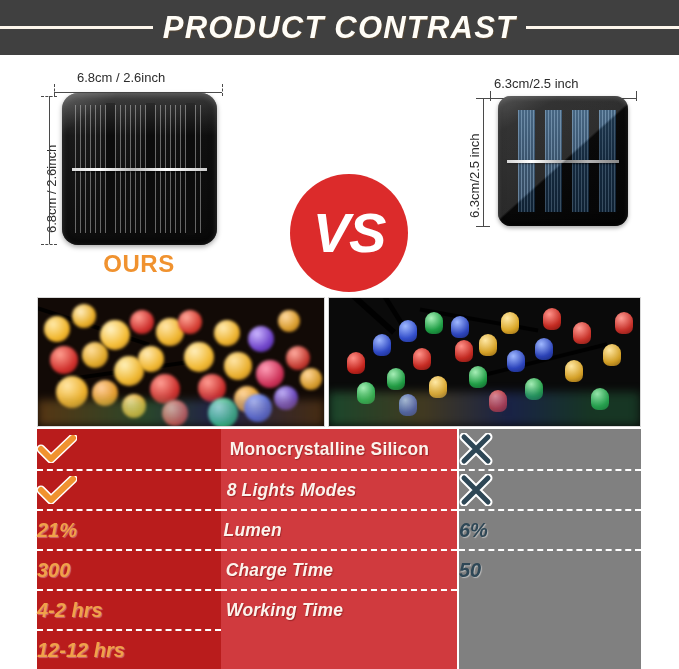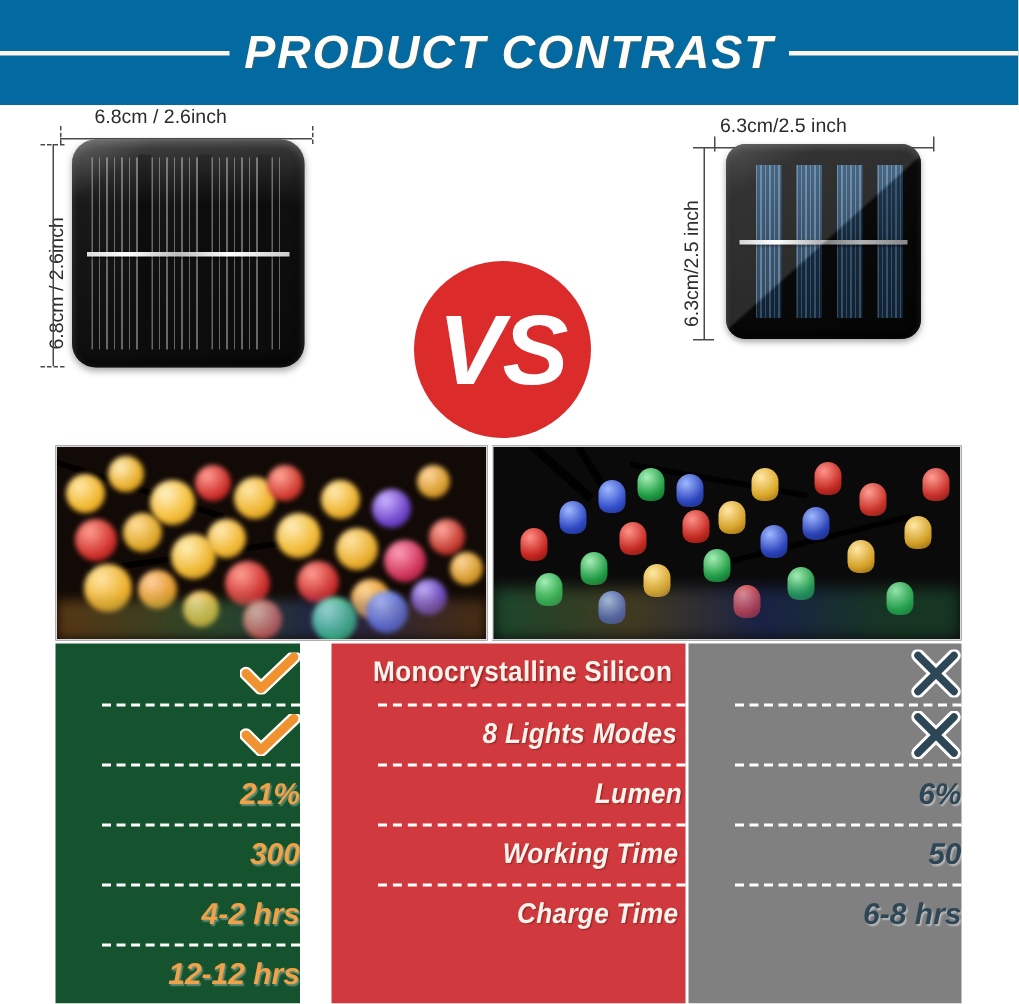--- a/index.html
+++ b/index.html
@@ -4,33 +4,33 @@
 <style>
   html,body{margin:0;padding:0;}
   body{
     width:679px;height:669px;overflow:hidden;background:#ffffff;
     font-family:"Liberation Sans", sans-serif;
   }
   .page{position:relative;width:679px;height:669px;}
 
   
   .banner{
-    position:absolute;left:0;top:0;width:679px;height:70px;
-    background:#0369a1;
+    position:absolute;left:0;top:0;width:679px;height:55px;
+    background:#404040;
     display:flex;align-items:center;justify-content:center;
   }
   .banner .rule{flex:1 1 auto;height:3px;background:#FDF6EC;}
   .banner-title{
     font-size:31px;font-weight:bold;font-style:italic;letter-spacing:1.2px;
     color:#FFFDF7;padding:0 10px;white-space:nowrap;
     text-shadow:1px 1px 0 rgba(150,90,20,.25);
   }
 
   
-  .panels{position:absolute;left:0;top:58px;width:590px;height:232px;}
+  .panels{position:absolute;left:14px;top:58px;width:590px;height:232px;}
 
   .panel{position:absolute;top:0;}
   .panel-left{left:0;width:250px;height:232px;}
   .panel-right{left:429px;width:250px;height:232px;}
 
   
   .dim-top{
     position:absolute;font-size:13px;color:#2c2c2c;white-space:nowrap;
   }
   .dim-side{
@@ -114,21 +114,21 @@
   .cap-ours{top:192px;color:#F0922F;}
   .cap-others{top:192px;color:#2E4756;}
 
   
   .vs-badge{
     position:absolute;left:276px;top:116px;width:118px;height:118px;
     border-radius:50%;background:#DC2B2B;
     display:flex;align-items:center;justify-content:center;
   }
   .vs-badge span{
-    font-size:66px;font-weight:bold;font-style:italic;color:#ffffff;
+    font-size:56px;font-weight:bold;font-style:italic;color:#ffffff;
     letter-spacing:-1px;line-height:1;
   }
 
   
   .photos{position:absolute;left:37px;top:297px;width:604px;height:130px;}
   .photo{position:absolute;top:0;height:130px;overflow:hidden;
          border:1px solid #d8d8d8;box-sizing:border-box;}
   .photo-left{left:0;width:288px;background:#120a06;}
   .photo-right{left:291px;width:313px;background:#0a0a0a;}
 
@@ -136,27 +136,27 @@
   .bulb.sm{filter:blur(.4px);}
   .bulb.blur{filter:blur(1.6px);}
   .wire{position:absolute;background:#000;opacity:.85;}
   .glowfloor{
     position:absolute;left:0;right:0;bottom:0;height:26px;
   }
 
   
   .table{position:absolute;left:37px;top:429px;width:604px;height:240px;}
   .col{position:absolute;top:0;height:240px;}
-  .col-left{left:0;width:163px;background:#14532d;}
+  .col-left{left:0;width:184px;background:#b91c1c;}
   .col-mid{left:184px;width:236px;background:#D03A3E;}
   .col-right{left:422px;width:182px;background:#808080;}
 
   .row{
     position:relative;height:40px;display:flex;align-items:center;
-    justify-content:flex-end;box-sizing:border-box;margin-left:31px;
+    justify-content:flex-start;box-sizing:border-box;
   }
   .row + .row{border-top:2px dashed #ffffff;font-style:italic;}
 
   .mid-label{
     font-size:19px;font-weight:bold;color:#FCF3EC;white-space:nowrap;
     letter-spacing:.2px;text-shadow:1px 1px 1px rgba(90,10,10,.45);
     transform:scaleX(.92);
   }
   .val-left{
     font-size:20px;font-weight:bold;color:#F0A24A;
@@ -195,20 +195,21 @@
 
       <div class="solar-ours">
         <div class="cellarea"></div>
         <div class="gap1"></div>
         <div class="gap2"></div>
         <div class="gap3"></div>
         <div class="busbar"></div>
         <div class="gloss"></div>
       </div>
 
+      <div class="panel-caption cap-ours">OURS</div>
     </div>
 
     <div class="panel panel-right">
       <div class="dim-top" style="left:51px;top:18px;">6.3cm/2.5 inch</div>
       <div class="tick-h" style="left:47px;top:40px;width:146px;"></div>
       <div class="tick-v" style="left:47px;top:33px;height:10px;"></div>
       <div class="tick-v" style="left:193px;top:33px;height:10px;"></div>
 
       <div class="dim-side" style="left:24px;top:160px;">6.3cm/2.5 inch</div>
       <div class="tick-v" style="left:40px;top:40px;height:128px;"></div>
@@ -333,24 +334,24 @@
       <div class="row">
         <span class="mid-label">Monocrystalline Silicon</span>
       </div>
       <div class="row">
         <span class="mid-label">8 Lights Modes</span>
       </div>
       <div class="row">
         <span class="mid-label">Lumen</span>
       </div>
       <div class="row">
+        <span class="mid-label">Charge Time</span>
+      </div>
+      <div class="row">
         <span class="mid-label">Working Time</span>
-      </div>
-      <div class="row">
-        <span class="mid-label">Charge Time</span>
       </div>
     </div>
 
     <div class="col col-right">
       <div class="row">
         <svg class="cross" width="34" height="32" viewBox="0 0 34 32">
           <path d="M5 4 L29 28 M29 4 L5 28" stroke="#ffffff" stroke-width="9" fill="none" stroke-linecap="round"></path>
           <path d="M5 4 L29 28 M29 4 L5 28" stroke="#2E4756" stroke-width="5" fill="none" stroke-linecap="round"></path>
         </svg>
       </div>
@@ -359,19 +360,16 @@
           <path d="M5 4 L29 28 M29 4 L5 28" stroke="#ffffff" stroke-width="9" fill="none" stroke-linecap="round"></path>
           <path d="M5 4 L29 28 M29 4 L5 28" stroke="#2E4756" stroke-width="5" fill="none" stroke-linecap="round"></path>
         </svg>
       </div>
       <div class="row">
         <span class="val-right">6%</span>
       </div>
       <div class="row">
         <span class="val-right">50</span>
       </div>
-      <div class="row">
-        <span class="val-right">6-8 hrs</span>
-      </div>
     </div>
   </div>
 
 </div>
 
 </body></html>

